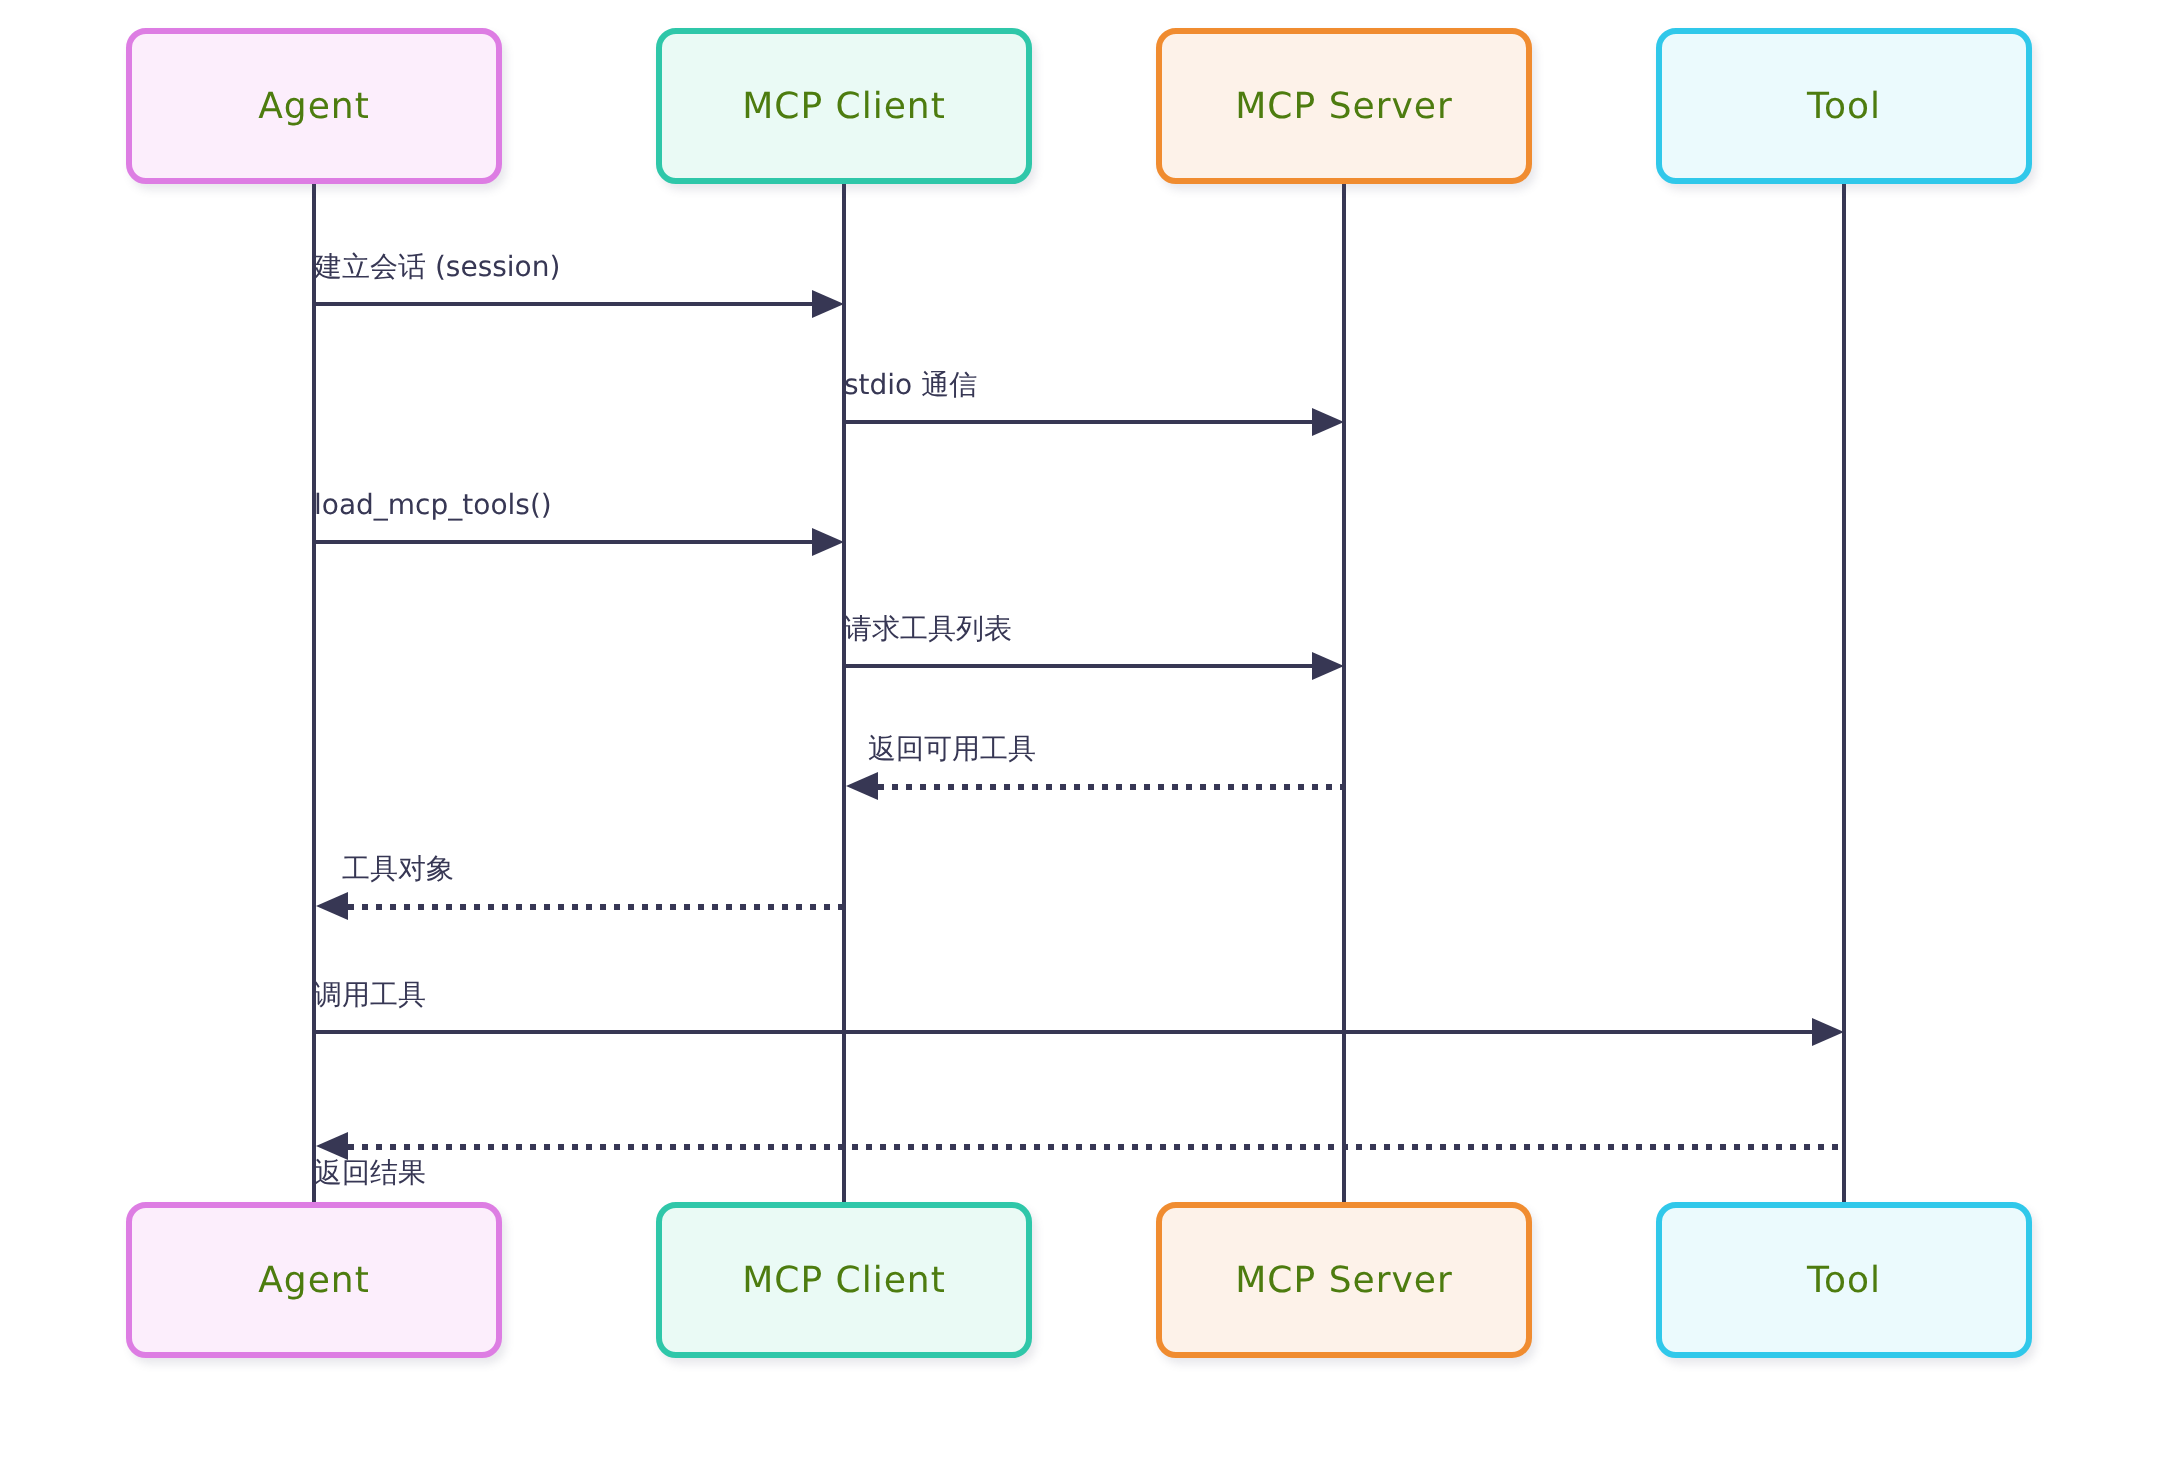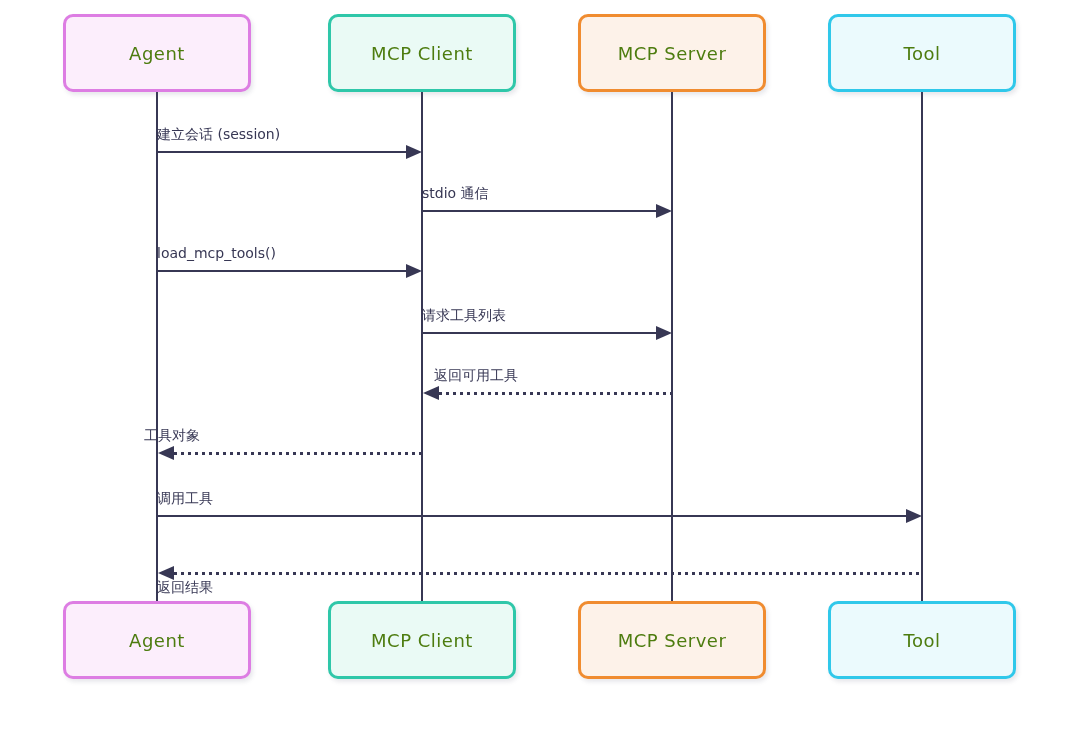--- a/index.html
+++ b/index.html
@@ -88,21 +88,21 @@
   <div class="arrowhead right" style="left:406px; top:264px;"></div>
 
   <div class="msg-label" style="left:422px; top:303px; width:295px;">请求工具列表</div>
   <div class="msg-line" style="left:423px; top:332px; width:233px;"></div>
   <div class="arrowhead right" style="left:656px; top:326px;"></div>
 
   <div class="msg-label" style="left:422px; top:363px; width:251px;margin-left:12px;">返回可用工具</div>
   <div class="msg-line dotted" style="left:439px; top:392px; width:233px;"></div>
   <div class="arrowhead left" style="left:423px; top:386px;"></div>
 
-  <div class="msg-label" style="left:144px; top:423px; width:234px;">工具对象</div>
+  <div class="msg-label" style="left:171px; top:423px; width:234px;">工具对象</div>
   <div class="msg-line dotted" style="left:174px; top:452px; width:248px;"></div>
   <div class="arrowhead left" style="left:158px; top:446px;"></div>
 
   <div class="msg-label" style="left:157px; top:486px; width:664px;">调用工具</div>
   <div class="msg-line" style="left:158px; top:515px; width:748px;"></div>
   <div class="arrowhead right" style="left:906px; top:509px;"></div>
 
   <div class="msg-label" style="left:157px; top:543px; width:766px;margin-top:32px;">返回结果</div>
   <div class="msg-line dotted" style="left:174px; top:572px; width:748px;"></div>
   <div class="arrowhead left" style="left:158px; top:566px;"></div>

